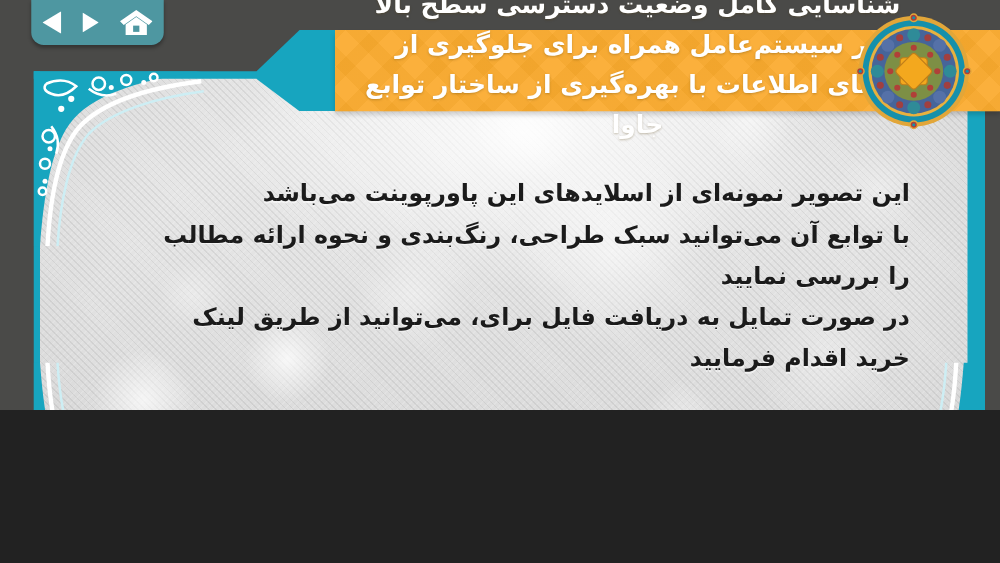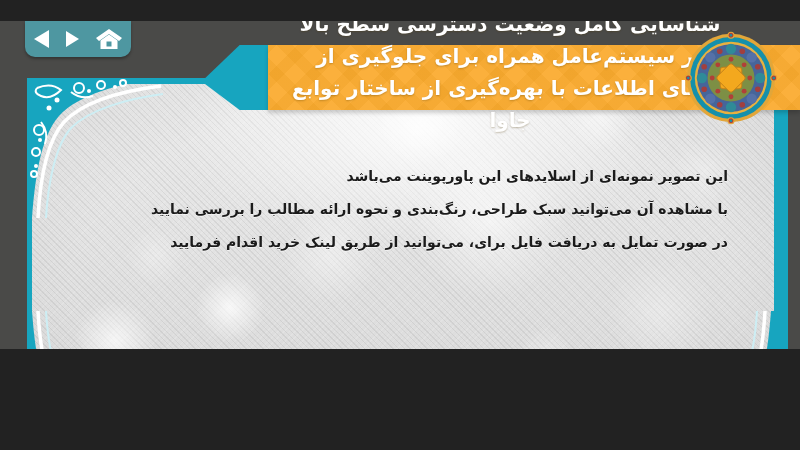--- a/index.html
+++ b/index.html
@@ -1,20 +1,19 @@
 <!DOCTYPE html>
 <html lang="fa" style="--bg_dark: #4a4a48; --accent_teal: #17a5bf; --nav_teal: #4e97a1; --band_orange: #fbb03c; --text_dark: #1b1b1b; --text_light: #ffffff; --mandala_gold: #e2a639;"><head>
 <meta charset="utf-8">
 <style>
   html,body{margin:0;padding:0;background:#222;}
   .stage{
     position:relative;width:800px;height:328px;overflow:hidden;
     background:var(--bg_dark,#4a4a48);
     font-family:"DejaVu Sans",sans-serif;
-    margin-top:21px;
   }
   
   .content{
     position:absolute;left:31px;top:62px;width:745px;height:368px;overflow:hidden;z-index:1;
     background:
       radial-gradient(ellipse 340px 180px at 52% 12%, rgba(255,255,255,.85), rgba(255,255,255,0) 70%),
       radial-gradient(ellipse 600px 340px at 50% 55%, rgba(0,0,0,0) 55%, rgba(0,0,0,.10)),
       repeating-linear-gradient(45deg, rgba(110,110,110,.12) 0 1px, rgba(0,0,0,0) 1px 4px),
       repeating-linear-gradient(-45deg, rgba(255,255,255,.14) 0 1px, rgba(0,0,0,0) 1px 4px),
       linear-gradient(180deg,#ebebeb,#d7d7d7);
@@ -47,21 +46,21 @@
   
   .title{
     position:absolute;left:210px;top:-13px;width:600px;z-index:5;
     direction:rtl;text-align:center;color:var(--text_light,#fff);
     font-size:20px;font-weight:bold;line-height:32px;
     text-shadow:0 1px 2px rgba(80,55,0,.30);
   }
   .bodytext{
     position:absolute;right:72px;top:139px;width:620px;z-index:2;
     direction:rtl;text-align:right;color:var(--text_dark,#1b1b1b);
-    font-size:14px;font-weight:bold;line-height:33px;
+    font-size:19px;font-weight:bold;line-height:33px;
     text-shadow:0 1px 0 rgba(255,255,255,.55);
   }
   
   .nav{
     position:absolute;left:25px;top:0;width:106px;height:36px;z-index:7;
     background:var(--nav_teal,#4e97a1);border-radius:0 0 10px 10px;
     display:flex;align-items:center;justify-content:center;gap:13px;
     box-shadow:0 2px 3px rgba(0,0,0,.30);
   }
   .nav button{background:none;border:0;padding:2px;margin:0;cursor:pointer;display:flex;align-items:center;}
@@ -171,21 +170,21 @@
 
   <div class="title">
     <div>شناسایی کامل وضعیت دسترسی سطح بالا</div>
     <div>در سیستم‌عامل همراه برای جلوگیری از</div>
     <div>افشای اطلاعات با بهره‌گیری از ساختار توابع</div>
     <div>جاوا</div>
   </div>
 
   <div class="bodytext">
     <div>این تصویر نمونه‌ای از اسلایدهای این پاورپوینت می‌باشد</div>
-    <div>با مشاهده آن می‌توانید سبک طراحی، رنگ‌بندی و نحوه ارائه مطالب را بررسی نمایید</div>
+    <div>با توابع آن می‌توانید سبک طراحی، رنگ‌بندی و نحوه ارائه مطالب را بررسی نمایید</div>
     <div>در صورت تمایل به دریافت فایل برای، می‌توانید از طریق لینک خرید اقدام فرمایید</div>
   </div>
 
   <div class="nav">
     <button title="">
       <svg width="15" height="18" viewBox="0 0 15 18">
           <polygon points="15,0 15,18 0,9" fill="#ffffff"></polygon>
         </svg>
     </button>
     <button title="">

